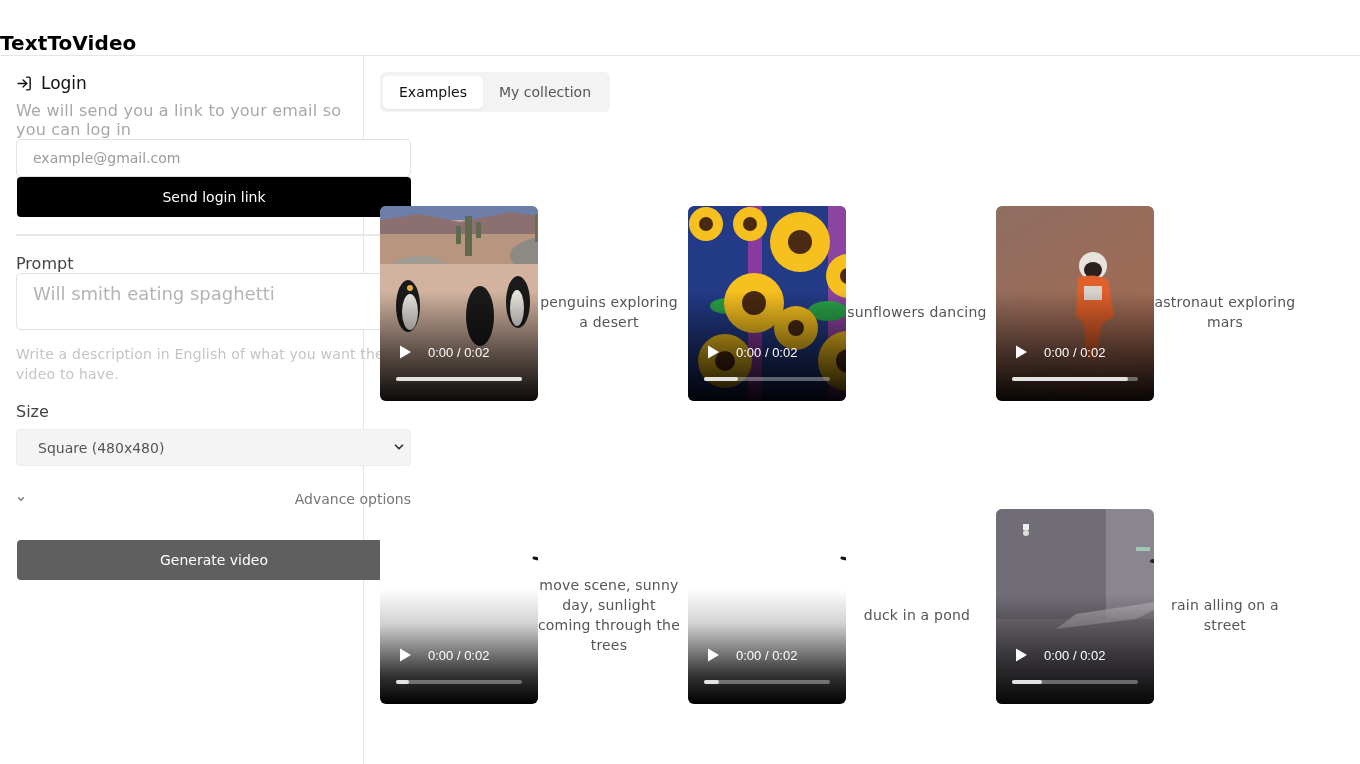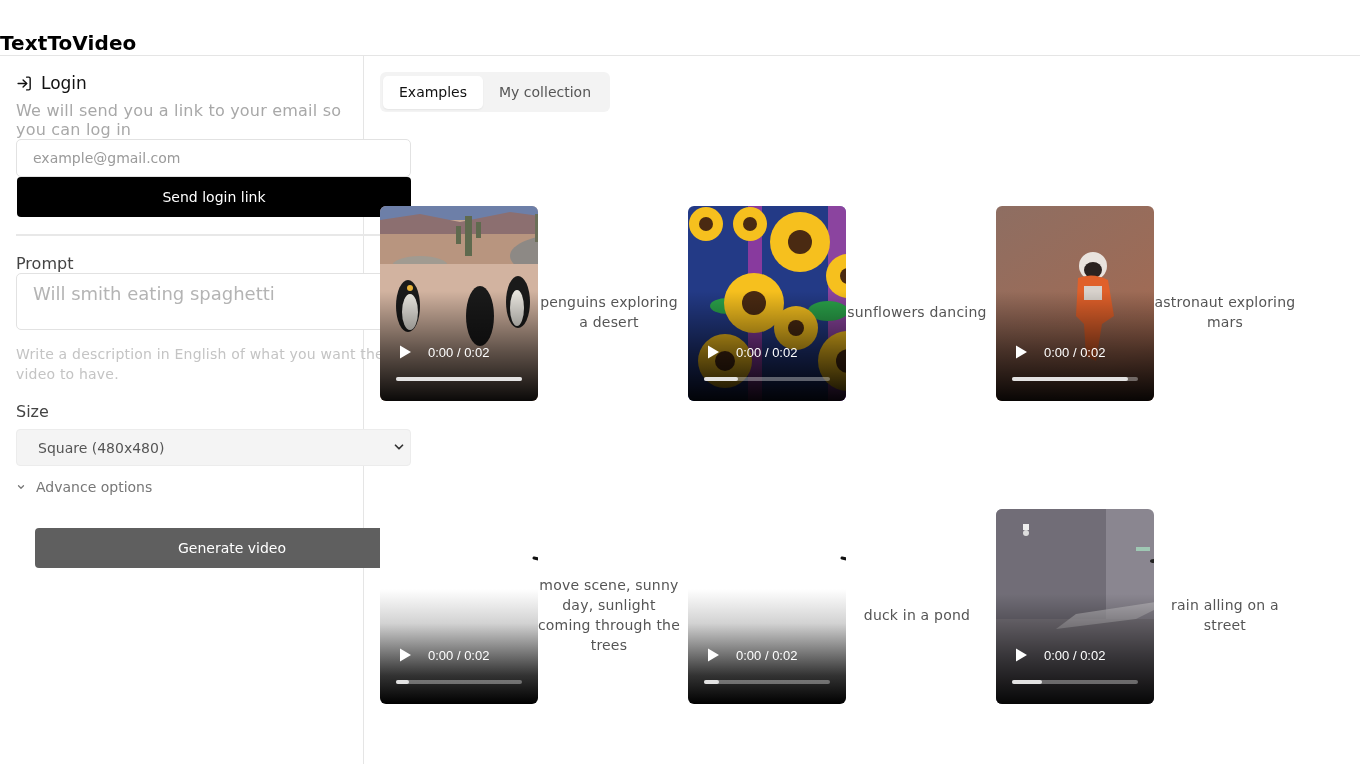--- a/index.html
+++ b/index.html
@@ -16,23 +16,23 @@
   .input::placeholder { color: #9a9a9a; }
   .btn-black { margin-top: 0; width: 394px; height: 40px; background: #000; border: none; border-radius: 4px; color: #fff; font-size: 14px; font-family: "DejaVu Sans", sans-serif; display: block; margin-left: 1px; cursor: pointer; }
   .divider { margin-top: 17px; width: 395px; height: 2px; background: #e8e8e8; }
   .label { font-size: 16px; color: #444; margin-top: 18px; }
   .textarea { width: 395px; height: 57px; border: 1px solid #e2e2e2; border-radius: 5px; padding: 9px 16px; font-size: 18px; font-family: "DejaVu Sans", sans-serif; resize: vertical; outline: none; color: #111; }
   .textarea::placeholder { color: #b4b4b4; }
   .hint { font-size: 14px; color: #c4c4c4; margin-top: 10px; line-height: 20px; width: 380px; letter-spacing: 0.2px; }
   .label-size { font-size: 16px; color: #444; margin-top: 18px; }
   .select-wrap { margin-top: 8px; width: 395px; height: 37px; background: #f4f4f4; border: 1px solid #ececec; border-radius: 4px; position: relative; display: flex; align-items: center; padding-left: 21px; font-size: 14px; color: #555; cursor: pointer; }
   .select-wrap .chev { position: absolute; right: 4px; top: 10px; width: 14px; height: 14px; }
-  .adv { margin-top: 13px; display: flex; justify-content: flex-start; align-items: center; gap: 10px; font-size: 14px; color: #777; width: 395px; cursor: pointer; }
+  .adv { margin-top: 25px; display: flex; justify-content: space-between; align-items: center; gap: 10px; font-size: 14px; color: #777; width: 395px; cursor: pointer; }
   .adv svg { width: 10px; height: 10px; }
-  .btn-gray { margin-top: 33px; width: 394px; height: 40px; background: #5f5f5f; border: none; border-radius: 4px; color: #fff; font-size: 14px; font-family: "DejaVu Sans", sans-serif; display: block; margin-left: 19px; cursor: pointer; }
+  .btn-gray { margin-top: 33px; width: 394px; height: 40px; background: #5f5f5f; border: none; border-radius: 4px; color: #fff; font-size: 14px; font-family: "DejaVu Sans", sans-serif; display: block; margin-left: 1px; cursor: pointer; }
   .main { flex: 1; padding: 16px 0 0 16px; position: relative; overflow: hidden; }
   .tabs { display: inline-flex; background: #f3f3f3; border-radius: 6px; padding: 3px; height: 40px; align-items: center; }
   .tab { height: 33px; padding: 0 16px; display: flex; align-items: center; font-size: 14px; color: #555; border-radius: 5px; cursor: pointer; }
   .tab.active { background: #fff; color: #111; box-shadow: 0 1px 2px rgba(0,0,0,0.06); }
   .grid { margin-top: 16px; display: grid; grid-template-columns: 300px 300px 300px; column-gap: 8px; }
   .card { display: flex; flex-direction: row; align-items: center; height: 255px; margin-top: 48px; }
   .video { width: 300px; height: 195px; border-radius: 6px; position: relative; overflow: hidden; cursor: pointer; }
   .video.loading { background: #fff; border-radius: 6px; }
   .video .shade { position: absolute; left: 0; right: 0; bottom: 0; height: 110px; background: linear-gradient(to bottom, rgba(0,0,0,0), rgba(0,0,0,0.55) 55%, rgba(0,0,0,0.95)); }
   .video.loading .shade { height: 115px; background: linear-gradient(to bottom, rgba(255,255,255,0), rgba(180,180,180,0.6) 30%, rgba(40,40,40,0.95) 75%, #000); }

